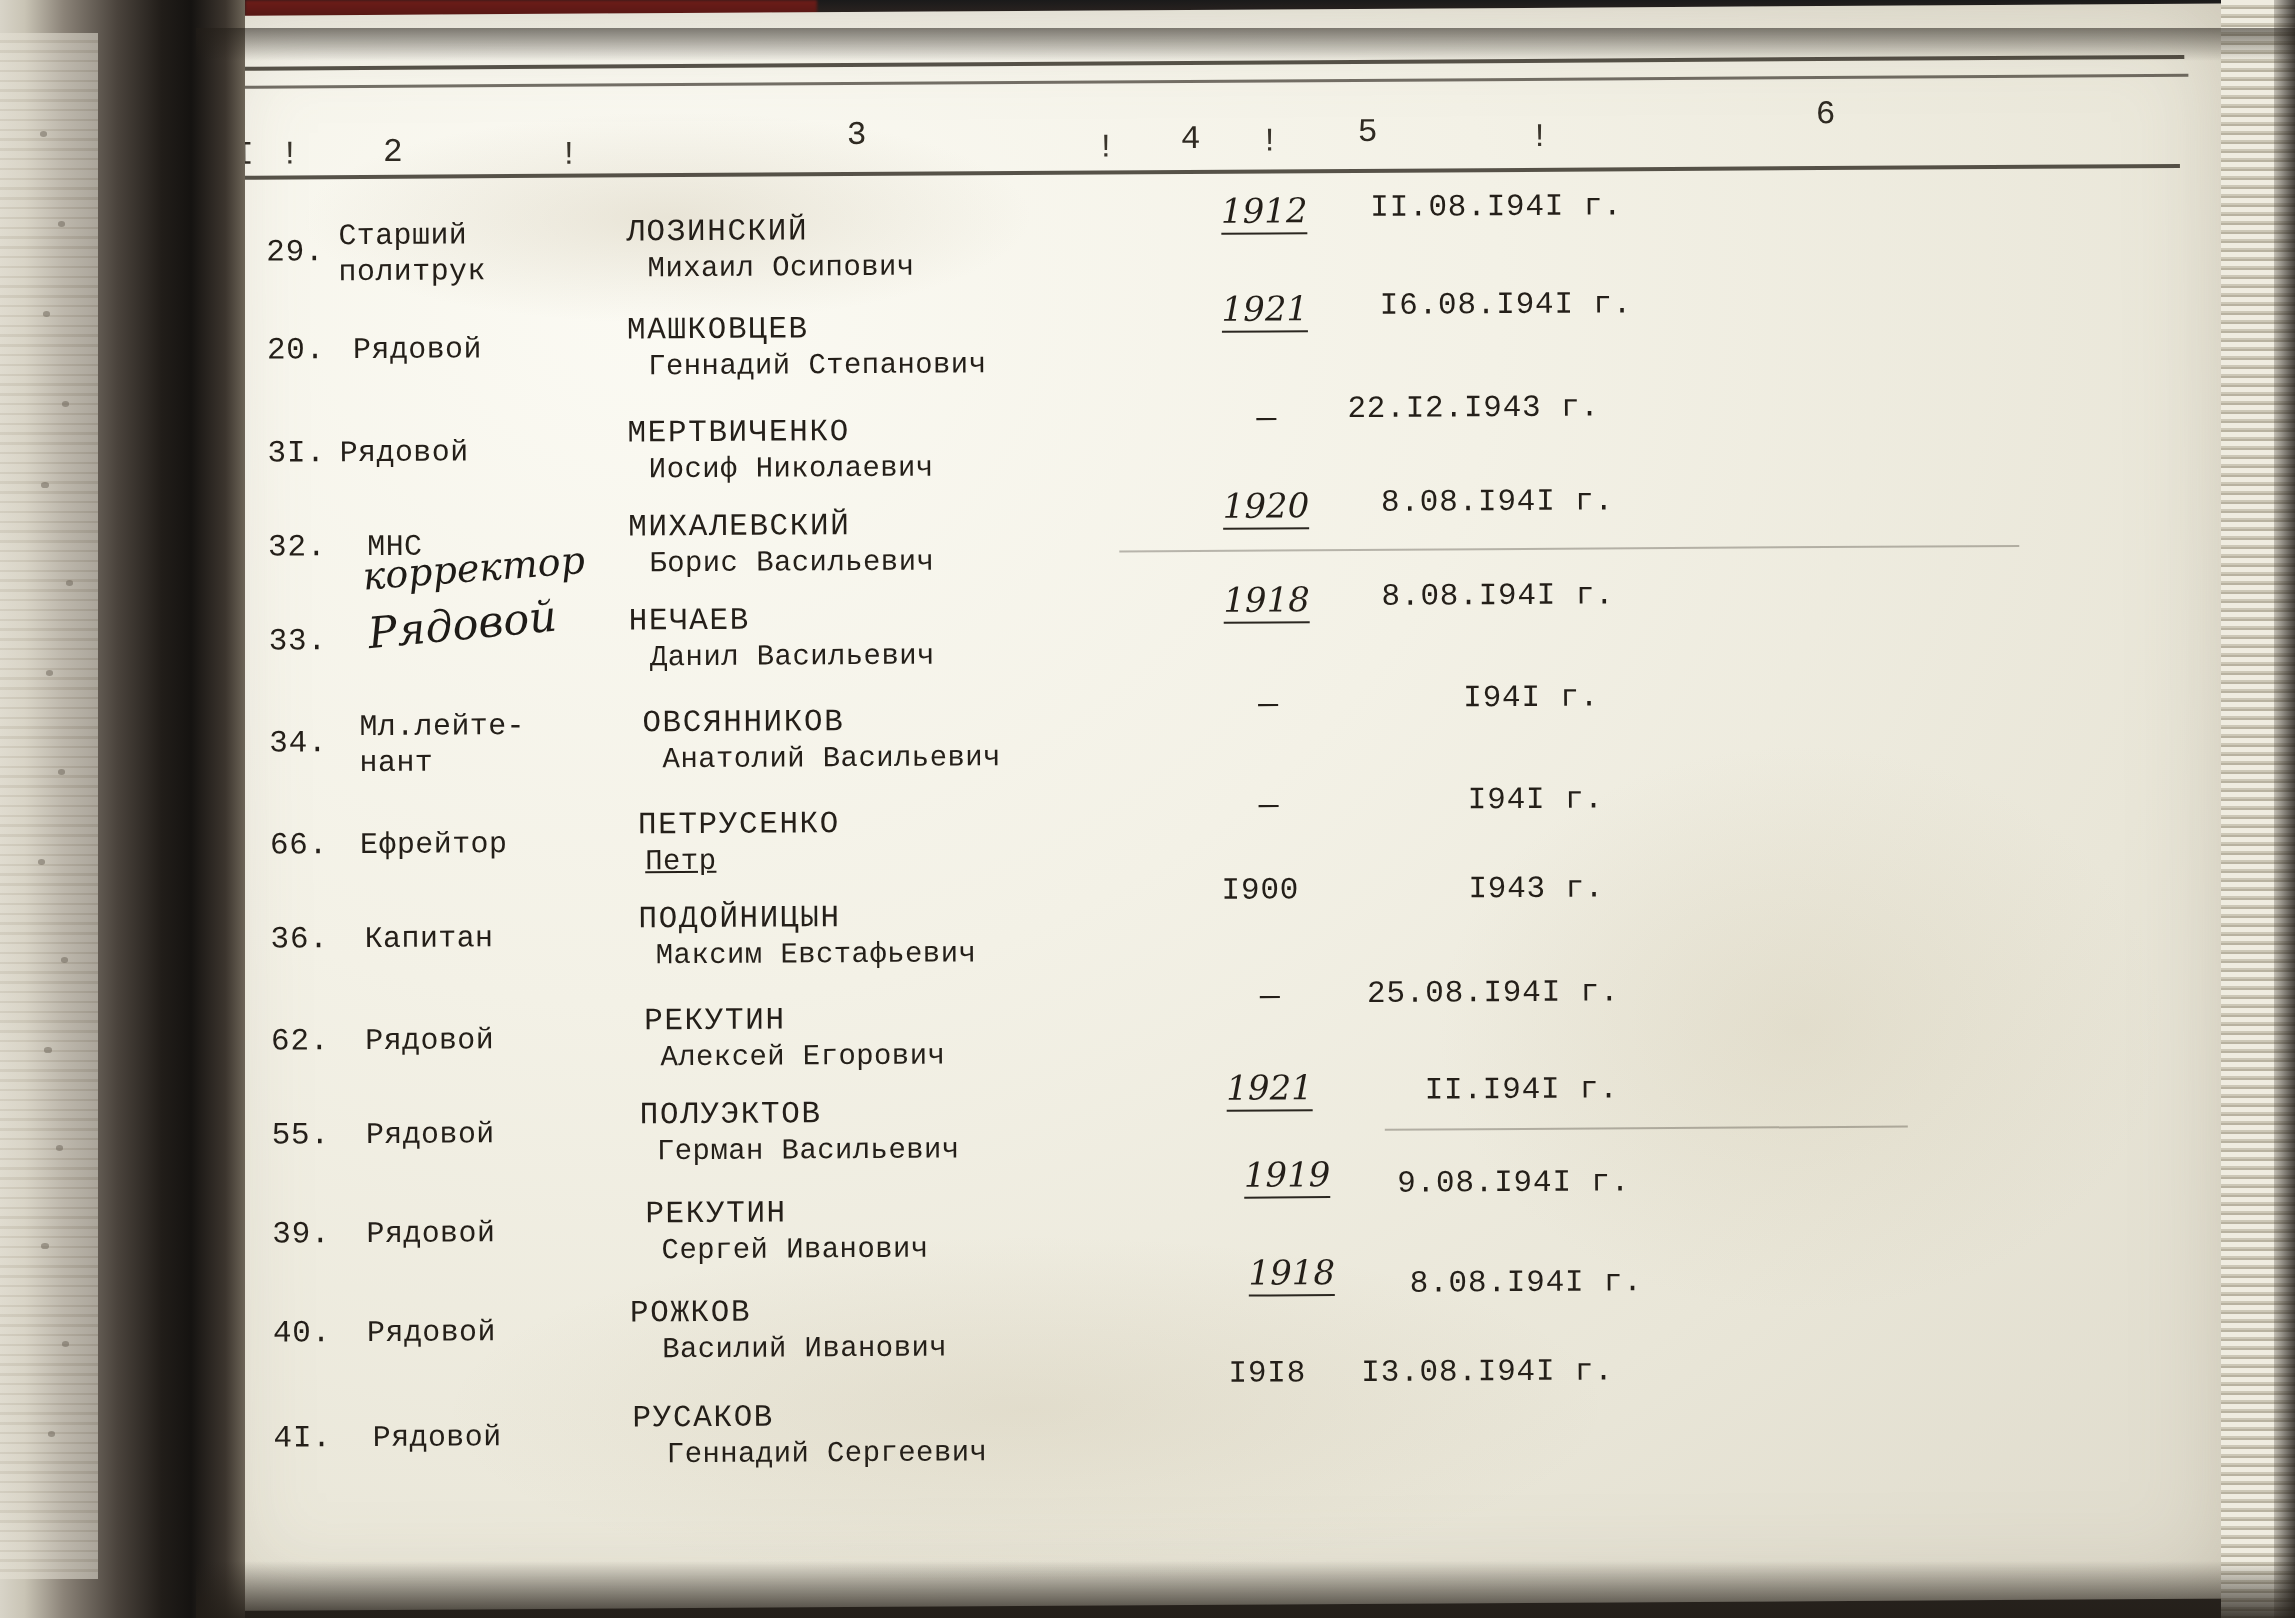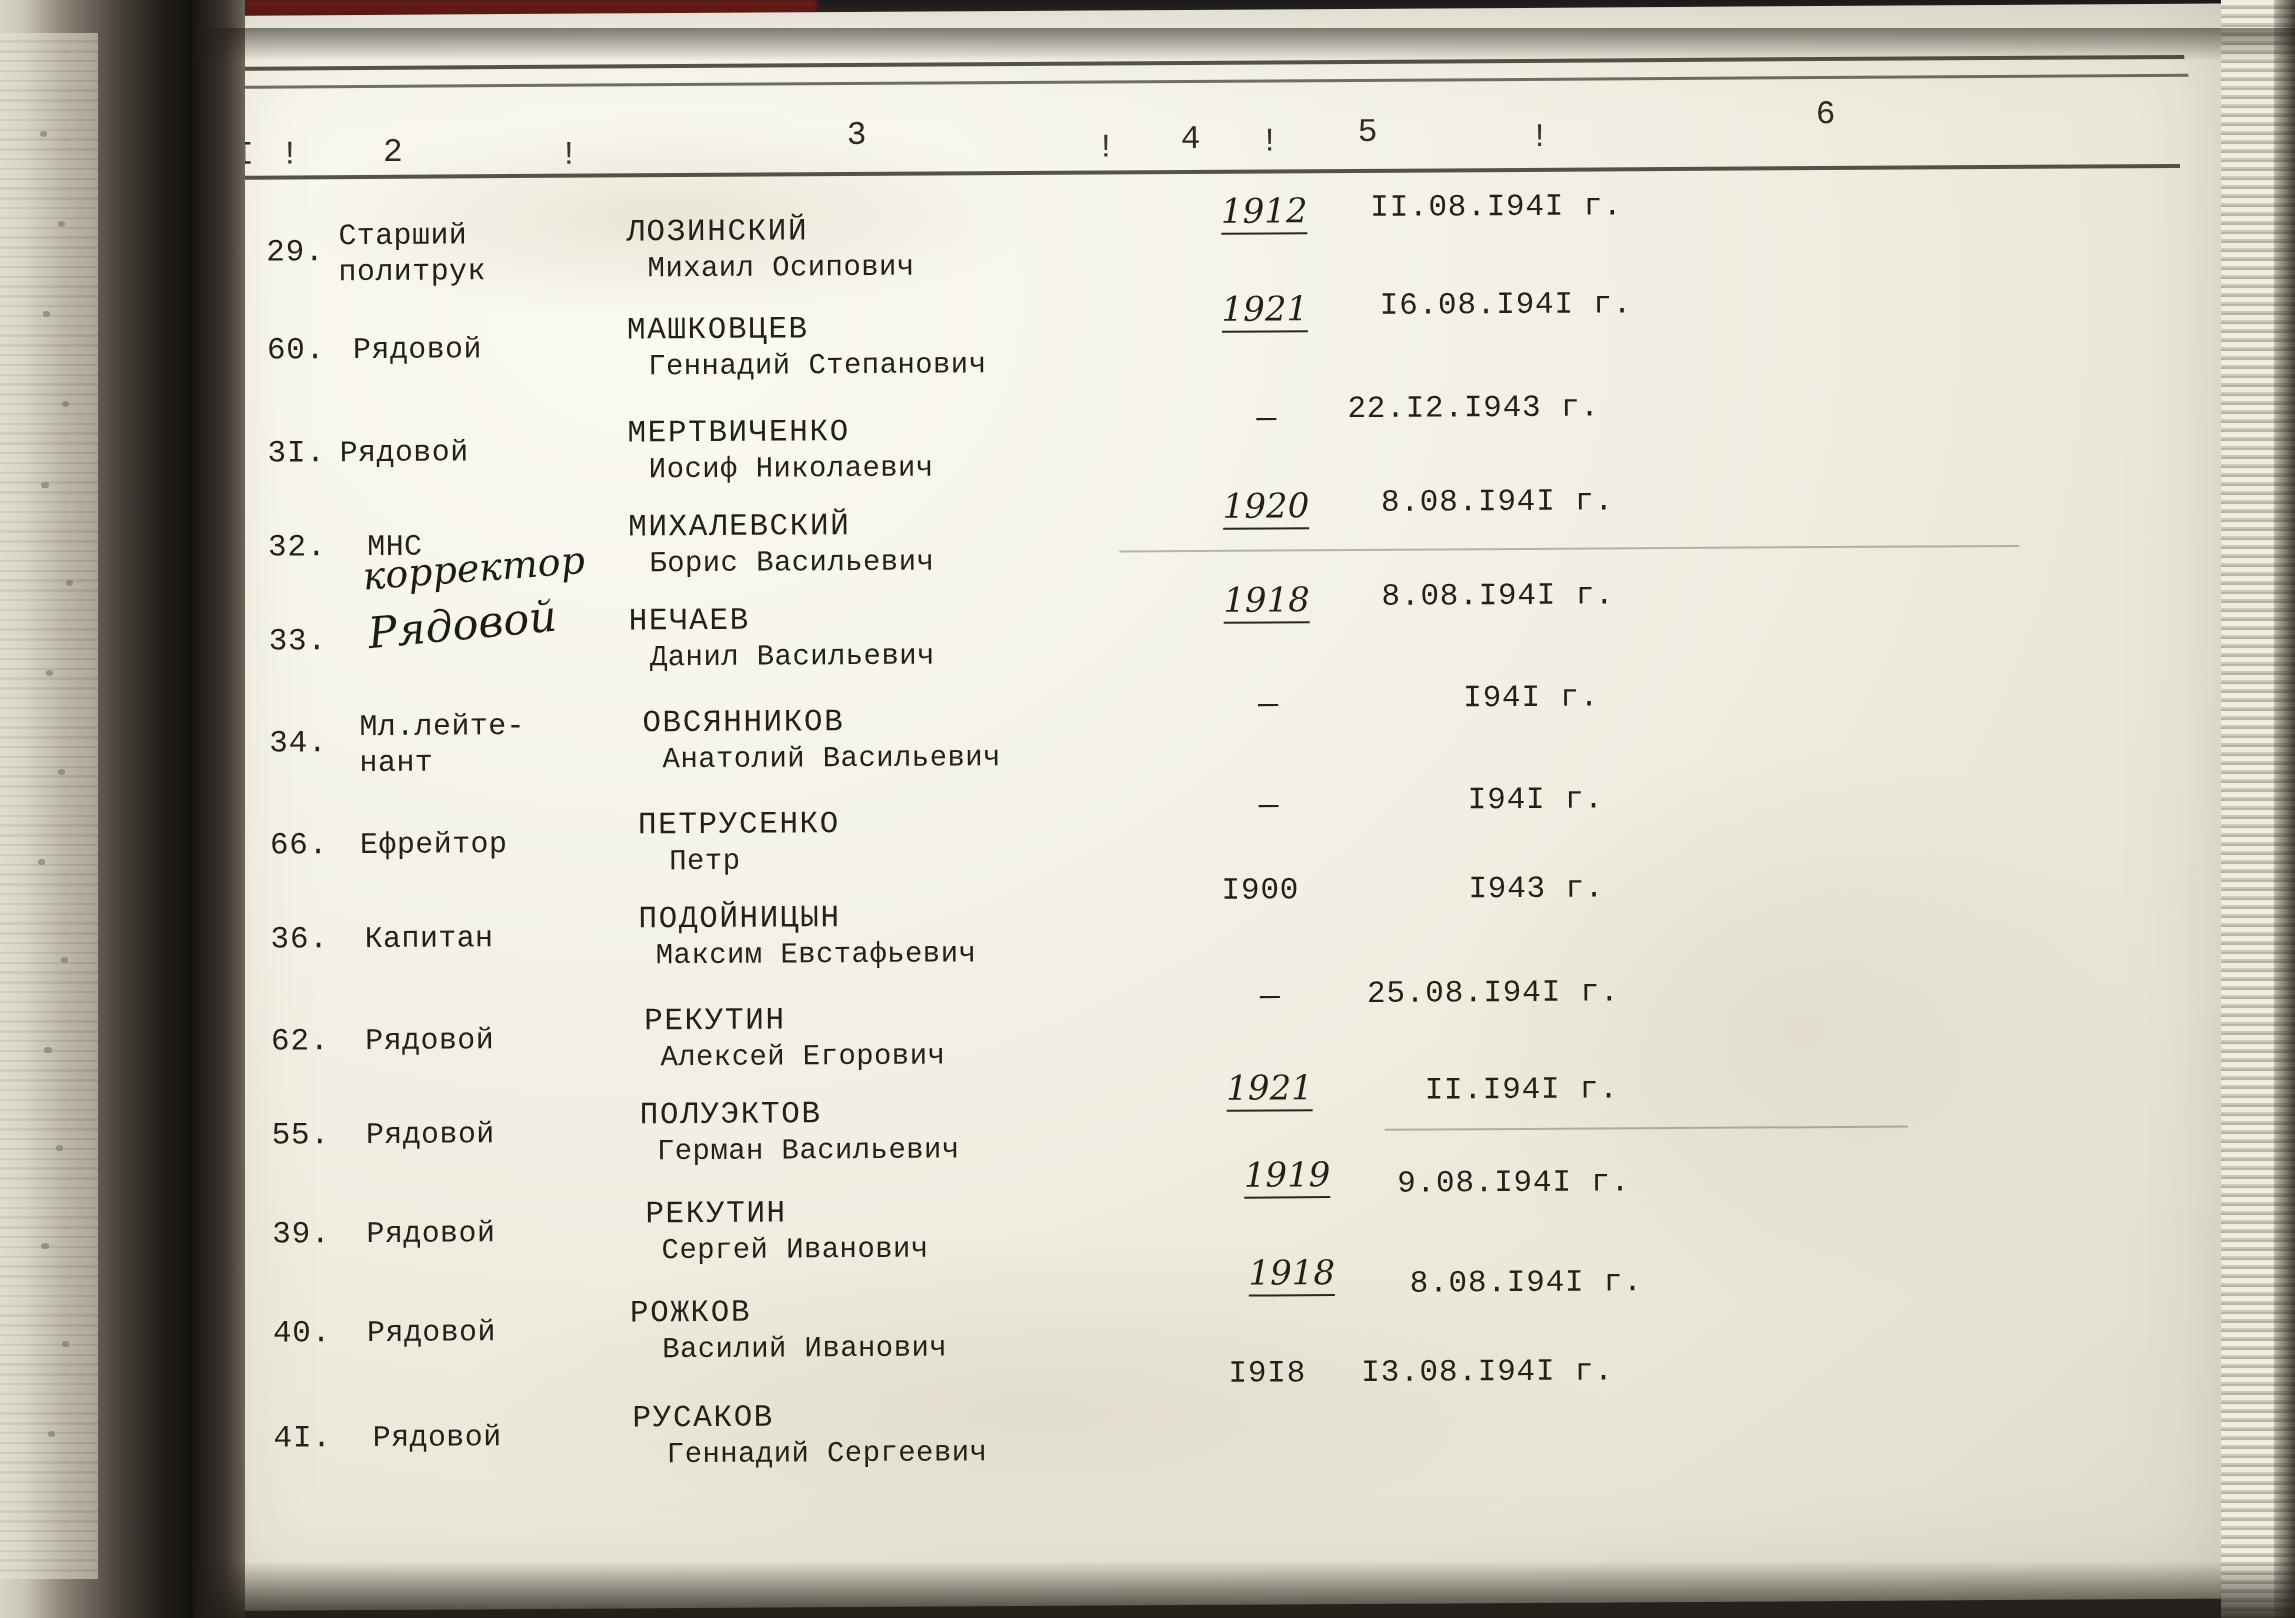--- a/index.html
+++ b/index.html
@@ -277,21 +277,21 @@
         <span class="c-num">29.</span>
         <span class="c-rank two-line" style="white-space:pre-line;">Старший
 политрук</span>
         <span class="c-surname">ЛОЗИНСКИЙ</span>
         <span class="c-given">Михаил Осипович</span>
         <span class="c-year hand"><span class="ul">1912</span></span>
         <span class="c-date" style="left:1169px;">II.08.I94I г.</span>
       </div>
 
       <div class="row" style="top:294px;">
-        <span class="c-num">60.</span>
+        <span class="c-num">20.</span>
         <span class="c-rank" style="left:151px;">Рядовой</span>
         <span class="c-surname">МАШКОВЦЕВ</span>
         <span class="c-given">Геннадий Степанович</span>
         <span class="c-year hand"><span class="ul">1921</span></span>
         <span class="c-date" style="left:1178px;">I6.08.I94I г.</span>
       </div>
 
       <div class="row" style="top:397px;">
         <span class="c-num">3I.</span>
         <span class="c-rank">Рядовой</span>
@@ -325,21 +325,21 @@
         <span class="c-surname" style="left:438px;">ОВСЯННИКОВ</span>
         <span class="c-given" style="left:458px;">Анатолий Васильевич</span>
         <span class="c-year dash" style="top:-9.8px;">—</span>
         <span class="c-date" style="left:1259px;">I94I г.</span>
       </div>
 
       <div class="row" style="top:789px;">
         <span class="c-num">66.</span>
         <span class="c-rank" style="left:155px;">Ефрейтор</span>
         <span class="c-surname" style="left:433px;">ПЕТРУСЕНКО</span>
-        <span class="c-given" style="left:464px;">Петр</span>
+        <span class="c-given" style="left:440px;text-decoration:underline;">Петр</span>
         <span class="c-year dash" style="top:-11.4px;">—</span>
         <span class="c-date" style="left:1263px;">I94I г.</span>
       </div>
 
       <div class="row" style="top:883px;">
         <span class="c-num">36.</span>
         <span class="c-rank" style="left:159px;">Капитан</span>
         <span class="c-surname" style="left:433px;">ПОДОЙНИЦЫН</span>
         <span class="c-given" style="left:450px;">Максим Евстафьевич</span>
         <span class="c-year" style="top:-19.6px;left:965px;">I900</span>

